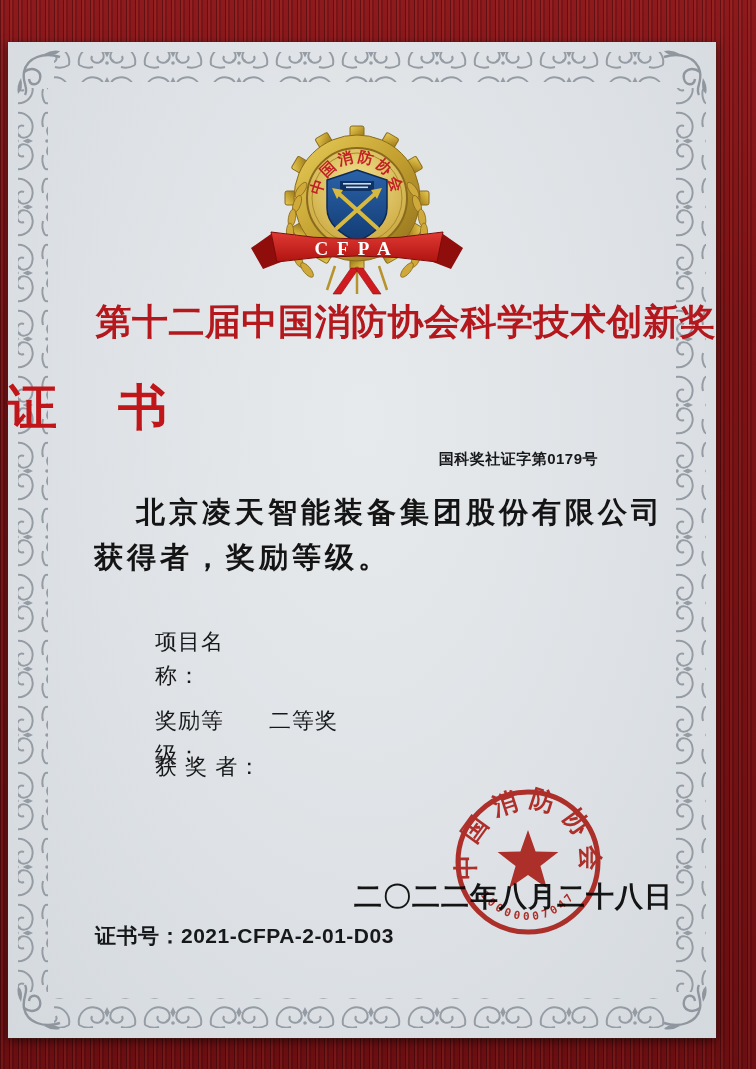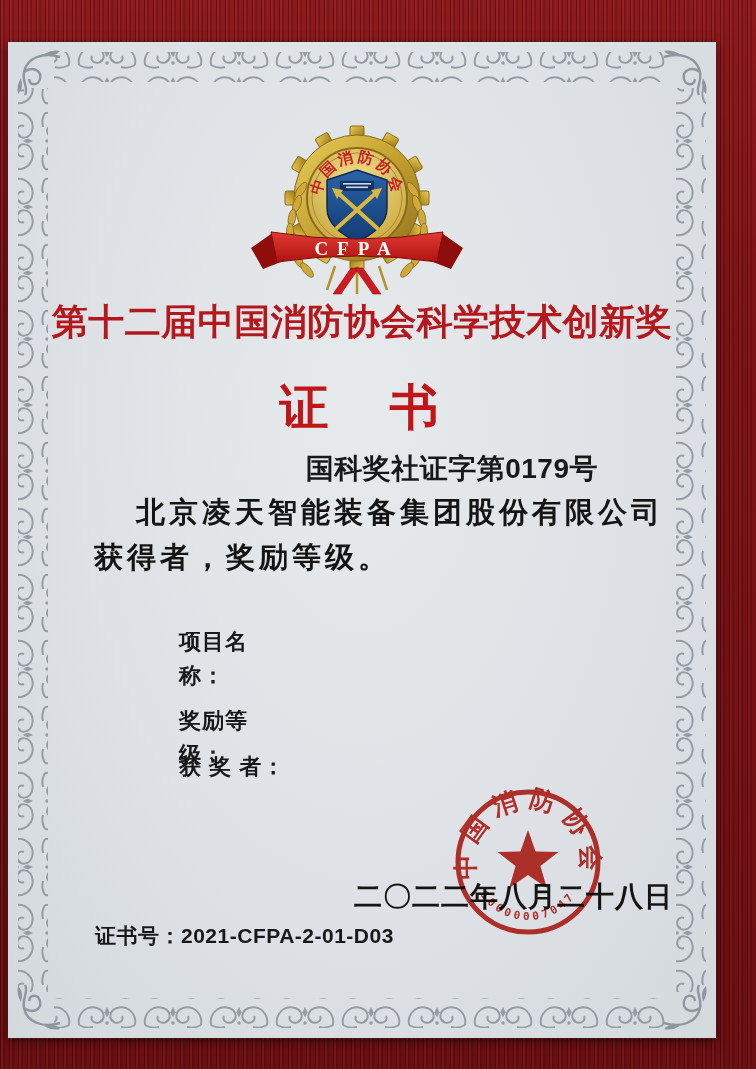--- a/index.html
+++ b/index.html
@@ -8,32 +8,32 @@
   .stage{position:relative;width:756px;height:1069px;
     background:
       repeating-linear-gradient(90deg, rgba(30,0,0,.38) 0 1px, rgba(255,120,100,.07) 1px 3px, rgba(20,0,0,.18) 3px 5px, rgba(0,0,0,0) 5px 9px),
       linear-gradient(180deg,#8d1a1d 0%, #7c1316 30%, #731114 70%, #6b0f12 100%);
   }
   .paper{position:absolute;left:8px;top:42px;width:708px;height:996px;
     background:radial-gradient(ellipse at 50% 38%, #e6eaec 0%, #dee2e6 55%, #d4d9de 100%);
     box-shadow:0 0 0 1px rgba(70,40,30,.35), 0 3px 10px rgba(0,0,0,.55);}
   .border-svg{position:absolute;left:0;top:0;width:708px;height:996px;}
   .emblem{position:absolute;left:239px;top:78px;width:220px;height:182px;}
-  .award-title{position:absolute;left:0;top:256px;width:708px;text-align:center;
+  .award-title{position:absolute;left:0;top:256px;width:708px;text-align:right;
     font-size:36px;font-weight:bold;color:#b5181c;letter-spacing:.5px;}
-  .doc-title{position:absolute;left:0;top:333px;width:708px;text-align:center;
+  .doc-title{position:absolute;left:0;top:333px;width:708px;
     font-size:49px;font-weight:bold;color:#c0161a;letter-spacing:6px;}
   .issue-no{position:absolute;right:118px;top:408px;
-    font-size:28px;font-weight:bold;color:#17181a;letter-spacing:.5px;}
+    font-size:15px;font-weight:bold;color:#17181a;letter-spacing:.5px;}
   .body-line{position:absolute;font-family:"DejaVu Serif","Liberation Serif",serif;
     font-size:29px;color:#141414;letter-spacing:4px;font-weight:600;}
   .body-l1{left:128px;top:451px;}
   .body-l2{left:86px;top:496px;}
-  .field-row{position:absolute;display:flex;font-size:22px;font-weight:bold;
-    color:#17181a;letter-spacing:1px;line-height:34px;margin-left:24px;}
+  .field-row{position:absolute;display:flex;font-size:22px;font-weight:normal;
+    color:#17181a;letter-spacing:1px;line-height:34px;}
   .field-label{width:114px;flex:0 0 auto;}
   .row-project{left:147px;top:583px;}
   .row-grade{left:147px;top:662px;}
   .row-winner{left:147px;top:708px;flex-direction:column;}
   .seal{position:absolute;left:432px;top:736px;width:176px;height:166px;
     mix-blend-mode:multiply;opacity:.93;}
   .date-line{position:absolute;left:346px;top:836px;width:320px;text-align:left;
     font-size:28px;font-weight:bold;color:#141414;letter-spacing:1px;z-index:2;}
   .seal{z-index:3;}
   .cert-no{position:absolute;left:87px;top:880px;
@@ -178,20 +178,21 @@
 
     <div class="body-line body-l1">北京凌天智能装备集团股份有限公司</div>
     <div class="body-line body-l2">获得者，奖励等级。</div>
 
     <div class="field-row row-project">
       <span class="field-label">项目名称：</span>
     </div>
 
     <div class="field-row row-grade">
       <span class="field-label">奖励等级：</span>
+      <span class="field-value">二等奖</span>
     </div>
 
     <div class="field-row row-winner">
       <span class="field-label">获 奖 者：</span>
     </div>
 
     <div class="date-line">二〇二二年八月二十八日</div>
 
     <svg class="seal" viewBox="0 0 176 166" xmlns="http://www.w3.org/2000/svg">
       <defs>

